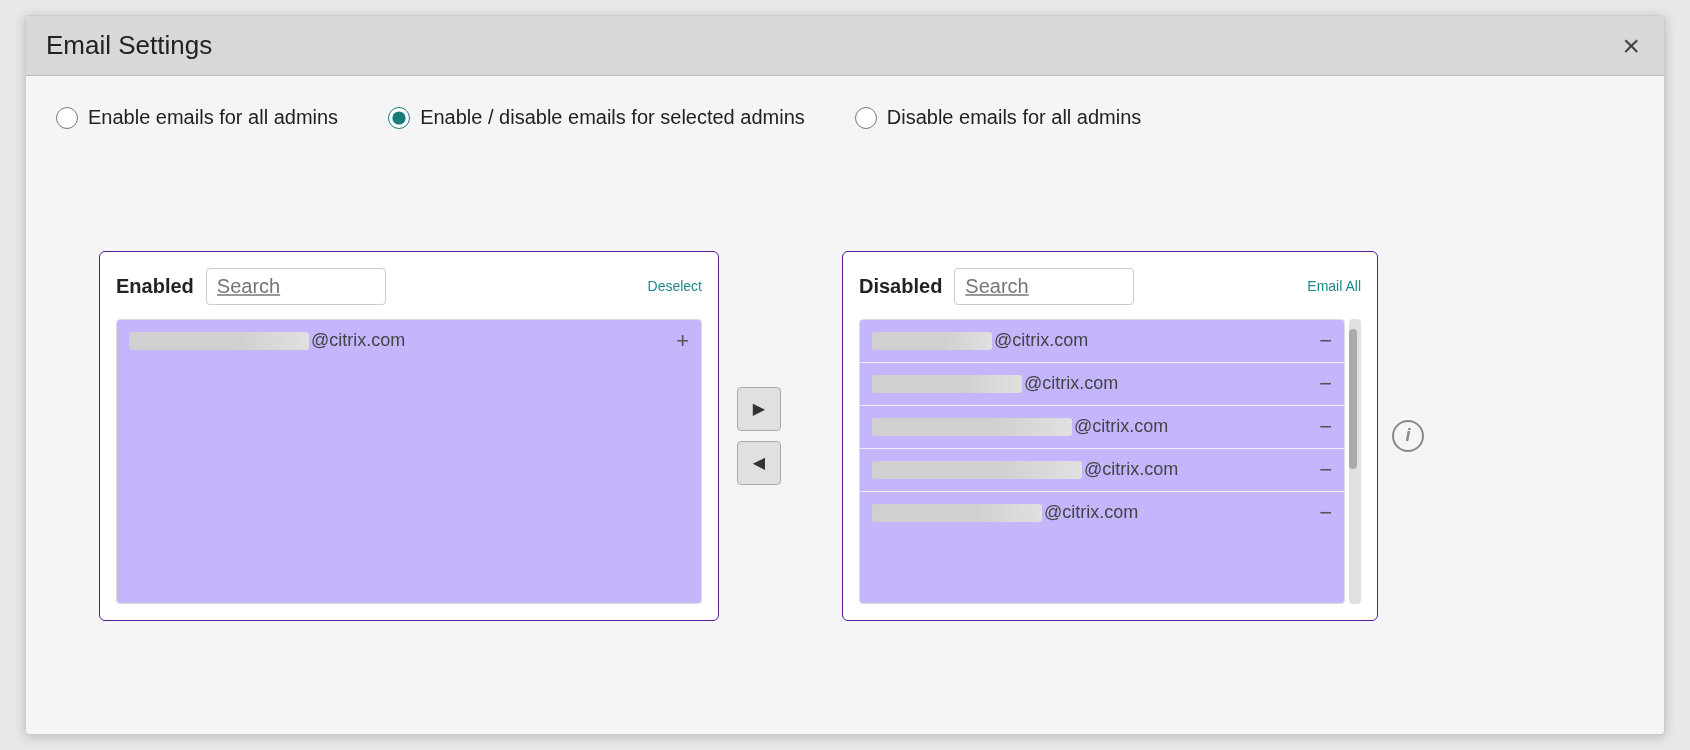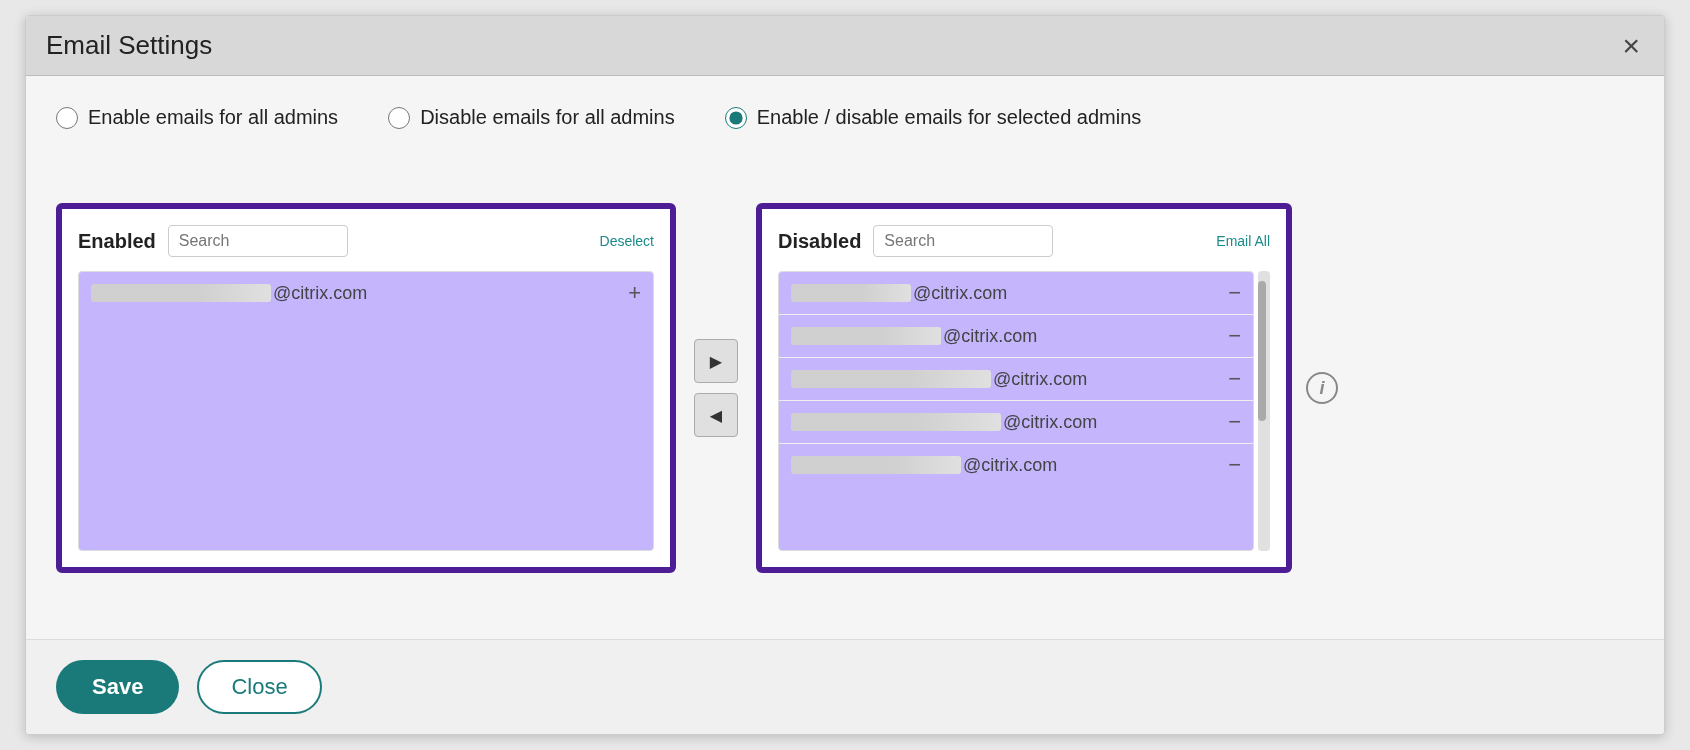--- a/index.html
+++ b/index.html
@@ -72,48 +72,50 @@
       accent-color: #1a7a7a;
     }
     .panels-row {
       display: flex;
       align-items: center;
       gap: 0;
       flex: 1;
     }
     .panel {
       background: #fff;
-      border: 6px solid #4c1d95;
+      border: 1px solid #4c1d95;
       border-radius: 6px;
       width: 620px;
       min-height: 370px;
       padding: 16px;
       display: flex;
       flex-direction: column;
+      margin-left: 43px;
     }
     .panel-header {
       display: flex;
       align-items: center;
       gap: 12px;
       margin-bottom: 14px;
     }
     .panel-label {
       font-size: 20px;
       font-weight: 700;
       color: #222;
     }
     .search-input {
       border: 1px solid #ccc;
       border-radius: 4px;
       padding: 6px 10px;
-      font-size: 16px;
+      font-size: 20px;
       color: #999;
       width: 180px;
       outline: none;
       background: #fff;
+      text-decoration: underline;
     }
     .panel-action {
       margin-left: auto;
       color: #1a8a8a;
       font-size: 14px;
       font-weight: 500;
       cursor: pointer;
       background: none;
       border: none;
       text-decoration: none;
@@ -270,26 +272,26 @@
   </div>
 
   <div class="dialog-body">
 
     <div class="radio-group">
       <label class="radio-option">
         <input type="radio" class="radio-input" name="email-setting" style="">
         <span>Enable emails for all admins</span>
       </label>
       <label class="radio-option">
+        <input type="radio" class="radio-input" name="email-setting" checked="" style="">
+        <span>Enable / disable emails for selected admins</span>
+      </label>
+      <label class="radio-option">
         <input type="radio" class="radio-input" name="email-setting" style="">
         <span>Disable emails for all admins</span>
-      </label>
-      <label class="radio-option">
-        <input type="radio" class="radio-input" name="email-setting" checked="" style="">
-        <span>Enable / disable emails for selected admins</span>
       </label>
     </div>
 
     <div class="panels-row">
 
       <div class="panel">
         <div class="panel-header">
           <span class="panel-label">Enabled</span>
           <input type="text" class="search-input" placeholder="Search" style="">
           <button class="panel-action">Deselect</button>
@@ -353,17 +355,13 @@
             </div>
           </div>
         </div>
 
         <div class="info-icon">i</div>
       </div>
 
     </div>
   </div>
 
-  <div class="dialog-footer">
-    <button class="save-btn">Save</button>
-    <button class="close-footer-btn">Close</button>
-  </div>
 </div>
 
 </body></html>

